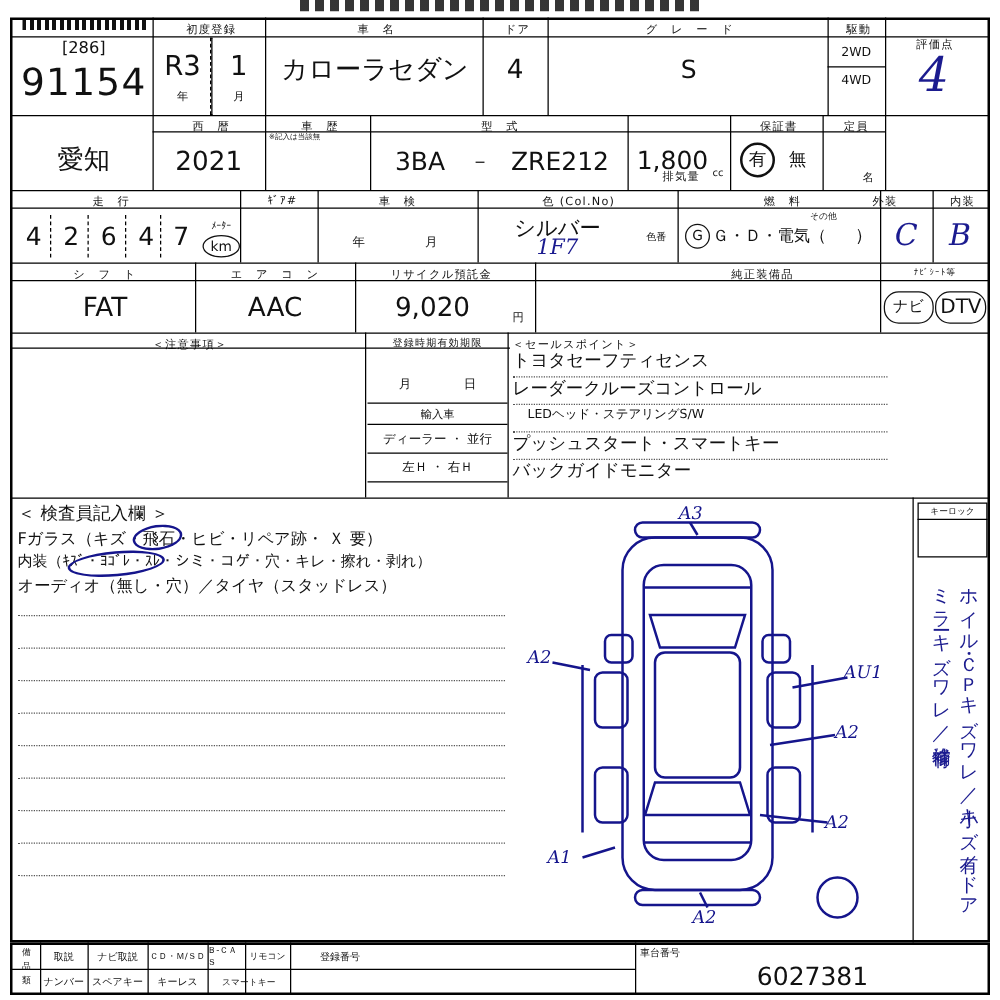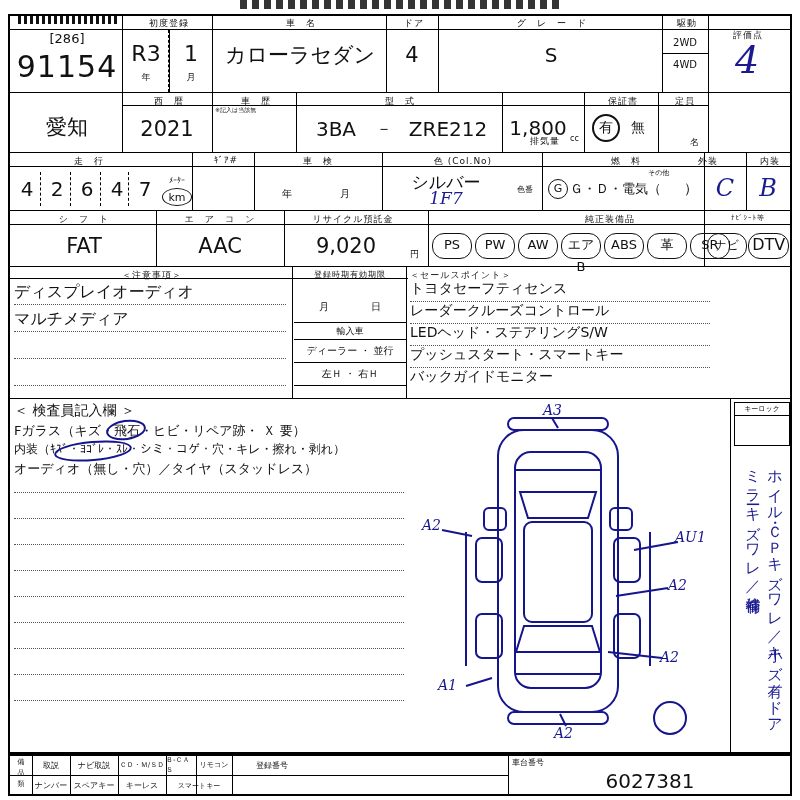--- a/index.html
+++ b/index.html
@@ -170,75 +170,56 @@
   <div class="bx" style="left:284px;top:210px;width:0;height:56px;border-width:0 0 0 1px;"></div>
   <div class="bx" style="left:428px;top:210px;width:0;height:56px;border-width:0 0 0 1px;"></div>
   <div class="bx" style="left:704px;top:210px;width:0;height:56px;border-width:0 0 0 1px;"></div>
   <div class="bx" style="left:8px;top:266px;width:784px;height:0;border-width:1px 0 0 0;"></div>
 
   <div class="abs ctr" style="left:14px;top:228px;width:140px;height:36px;font-size:21px;">FAT</div>
   <div class="abs ctr" style="left:158px;top:228px;width:124px;height:36px;font-size:21px;">AAC</div>
   <div class="abs ctr" style="left:286px;top:228px;width:120px;height:36px;font-size:21px;">9,020</div>
   <div class="abs" style="left:410px;top:248px;width:18px;font-size:9px;">円</div>
 
-  <div class="abs" id="equip-row" style="left:432px;top:229px;width:268px;height:34px;display:flex;align-items:center;gap:3px;">
-      <div style="min-width: 30px; padding: 0px 4px; height: 24px; line-height: 22px; text-align: center; border: 1px solid rgb(17, 17, 17); border-radius: 12px; font-size: 13px;">PS</div>
-      <div style="min-width: 30px; padding: 0px 4px; height: 24px; line-height: 22px; text-align: center; border: 1px solid rgb(17, 17, 17); border-radius: 12px; font-size: 13px;">PW</div>
-      <div style="min-width: 30px; padding: 0px 4px; height: 24px; line-height: 22px; text-align: center; border: 1px solid rgb(17, 17, 17); border-radius: 12px; font-size: 13px;">AW</div>
-      <div style="min-width: 30px; padding: 0px 4px; height: 24px; line-height: 22px; text-align: center; border: 1px solid rgb(17, 17, 17); border-radius: 12px; font-size: 13px;">エアB</div>
-      <div style="min-width: 30px; padding: 0px 4px; height: 24px; line-height: 22px; text-align: center; border: 1px solid rgb(17, 17, 17); border-radius: 12px; font-size: 13px;">ABS</div>
-      <div style="min-width: 30px; padding: 0px 4px; height: 24px; line-height: 22px; text-align: center; border: 1px solid rgb(17, 17, 17); border-radius: 12px; font-size: 13px;">革</div>
-      <div style="min-width: 30px; padding: 0px 4px; height: 24px; line-height: 22px; text-align: center; border: 1px solid rgb(17, 17, 17); border-radius: 12px; font-size: 13px;">SR</div>
-    </div>
 
   <div class="abs" id="navseat-row" style="left:706px;top:229px;width:84px;height:34px;display:flex;align-items:center;justify-content:space-around;">
       <div style="min-width: 32px; padding: 0px 3px; height: 24px; line-height: 22px; text-align: center; border: 1px solid rgb(17, 17, 17); border-radius: 12px; font-size: 12px;">ナビ</div>
       <div style="min-width: 32px; padding: 0px 3px; height: 24px; line-height: 22px; text-align: center; border: 1px solid rgb(17, 17, 17); border-radius: 12px; font-size: 16px;">DTV</div>
     </div>
 
   <div class="abs lbl" style="left:14px;top:269px;width:276px;">＜注意事項＞</div>
   <div class="abs lbl" style="left:296px;top:269px;width:108px;font-size:8px;">登録時期有効期限</div>
   <div class="abs lbl" style="left:410px;top:269px;width:200px;text-align:left;">＜セールスポイント＞</div>
 
   <div class="bx" style="left:8px;top:278px;width:400px;height:0;border-width:1px 0 0 0;"></div>
   <div class="bx" style="left:292px;top:266px;width:0;height:132px;border-width:0 0 0 1px;"></div>
   <div class="bx" style="left:406px;top:266px;width:0;height:132px;border-width:0 0 0 1px;"></div>
   <div class="bx" style="left:8px;top:398px;width:784px;height:0;border-width:1px 0 0 0;"></div>
 
-  <div class="abs" style="left:14px;top:282px;width:272px;height:112px;">
-    <div style="height:26px;font-size:16px;">ディスプレイオーディオ</div>
-    <div class="dotline" style="position:relative;top:-4px;"></div>
-    <div style="height:26px;font-size:16px;">マルチメディア</div>
-    <div class="dotline" style="position:relative;top:-4px;"></div>
-    <div style="height:26px;"></div>
-    <div class="dotline" style="position:relative;top:-4px;"></div>
-    <div style="height:26px;"></div>
-    <div class="dotline" style="position:relative;top:-4px;"></div>
-  </div>
 
   <div class="abs" style="left:294px;top:280px;width:112px;height:118px;">
     <div class="abs" style="left:4px;top:20px;width:104px;height:20px;display:flex;justify-content:space-around;font-size:10px;">
       <span>月</span>
       <span>日</span>
     </div>
     <div class="abs" style="left:0;top:42px;width:112px;height:0;border-top:1px solid #000;"></div>
     <div class="abs ctr" style="left:0;top:43px;width:112px;height:16px;font-size:9px;">輸入車</div>
     <div class="abs" style="left:0;top:59px;width:112px;height:0;border-top:1px solid #000;"></div>
     <div class="abs ctr" style="left:0;top:60px;width:112px;height:22px;font-size:10px;">ディーラー ・ 並行</div>
     <div class="abs" style="left:0;top:82px;width:112px;height:0;border-top:1px solid #000;"></div>
     <div class="abs ctr" style="left:0;top:83px;width:112px;height:22px;font-size:10px;">左Ｈ ・ 右Ｈ</div>
     <div class="abs" style="left:0;top:105px;width:112px;height:0;border-top:1px solid #000;"></div>
   </div>
 
   <div class="abs" style="left:410px;top:280px;width:300px;height:118px;">
     <div style="height:21px;font-size:14px;">トヨタセーフティセンス</div>
     <div class="dotline"></div>
     <div style="height:21px;font-size:14px;">レーダークルーズコントロール</div>
     <div class="dotline"></div>
-    <div style="height:21px;font-size:14px;">LEDヘッド・ステアリングS/W</div>
+    <div style="height:21px;font-size:10px;margin-left:12px;">LEDヘッド・ステアリングS/W</div>
     <div class="dotline"></div>
     <div style="height:21px;font-size:14px;">プッシュスタート・スマートキー</div>
     <div class="dotline"></div>
     <div style="height:21px;font-size:14px;">バックガイドモニター</div>
   </div>
 
   <div class="abs" style="left:14px;top:402px;width:200px;font-size:14px;">＜ 検査員記入欄 ＞</div>
 
   <div class="abs" style="left:14px;top:422px;width:400px;height:60px;">
     <div style="font-size:13px;height:19px;">Fガラス（キズ・飛石・ヒビ・リペア跡・ Ｘ 要）</div>

